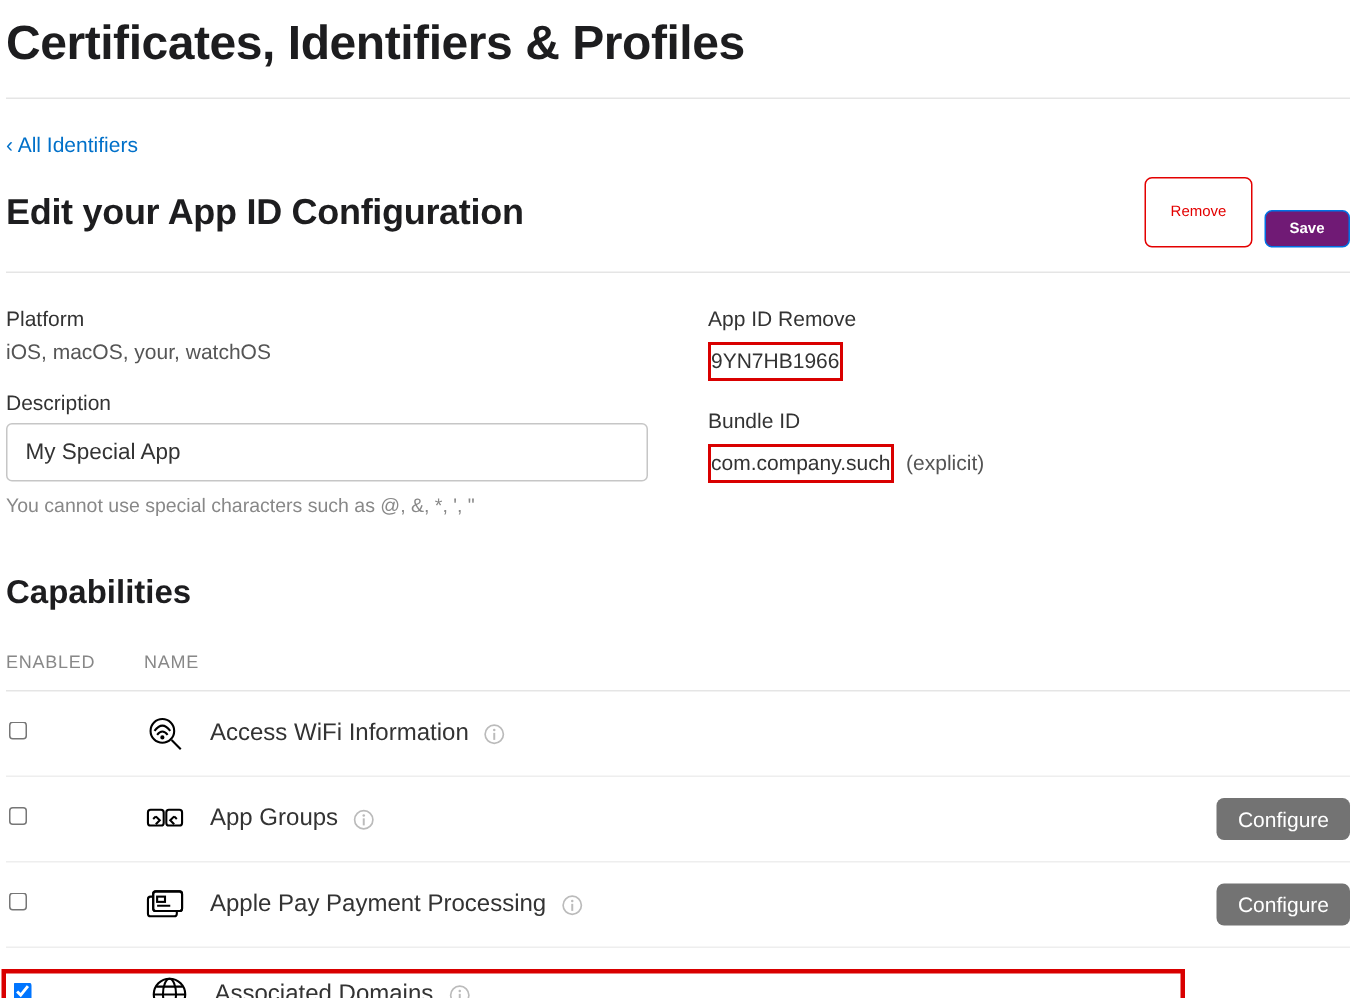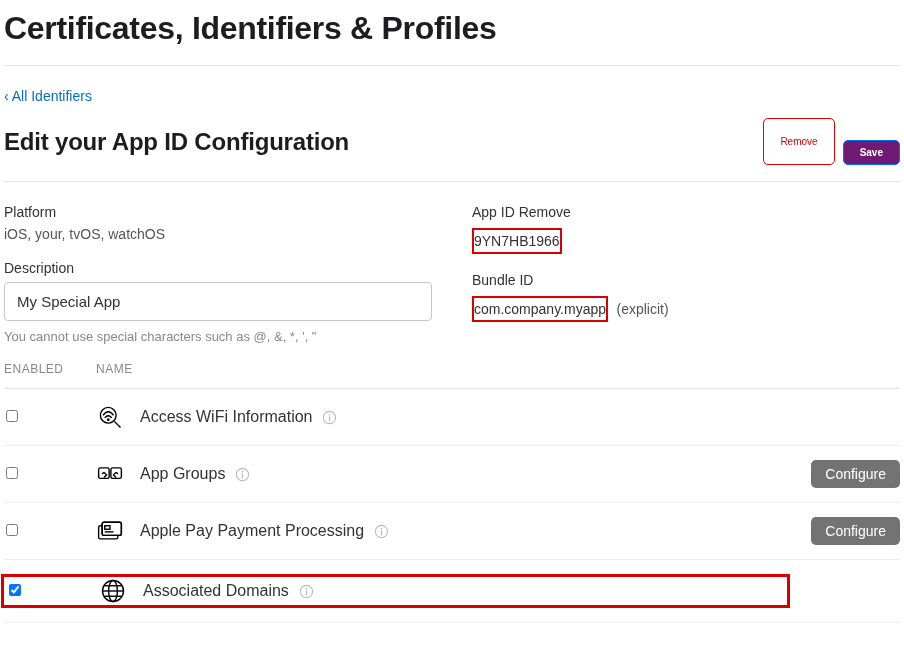--- a/index.html
+++ b/index.html
@@ -139,42 +139,43 @@
   <h2>Edit your App ID Configuration</h2>
   <div class="btn-row">
     <button class="btn btn-remove">Remove</button>
     <button class="btn btn-save">Save</button>
   </div>
 </div>
 
 <div class="info-grid">
   <div class="info-col">
     <div class="field-label">Platform</div>
-    <div class="field-value">iOS, your, tvOS, watchOS</div>
+    <div class="field-value">iOS, macOS, your, watchOS</div>
     <div class="field-label">Description</div>
     <input class="desc-input" type="text" value="My Special App" style="">
     <div class="hint">You cannot use special characters such as @, &amp;, *, ', "</div>
   </div>
   <div class="info-col">
     <div class="field-label">App ID Remove</div>
     <div style="margin-bottom:18px;">
       <div class="red-box">
         <span>9YN7HB1966</span>
       </div>
     </div>
     <div class="field-label">Bundle ID</div>
     <div>
       <div class="red-box" style="display:inline-block;">
-        <span>com.company.myapp</span>
+        <span>com.company.such</span>
       </div>
       <span class="bundle-suffix">(explicit)</span>
     </div>
   </div>
 </div>
 
+<h3>Capabilities</h3>
 
 <div class="cap-header">
   <div class="col-enabled">ENABLED</div>
   <div class="col-name">NAME</div>
 </div>
 
 <div id="cap-list">
       <div class="cap-row">
         <div style="display: flex; align-items: center; flex: 1 1 0%;">
           <div class="col-check"><input type="checkbox" style=""></div>

